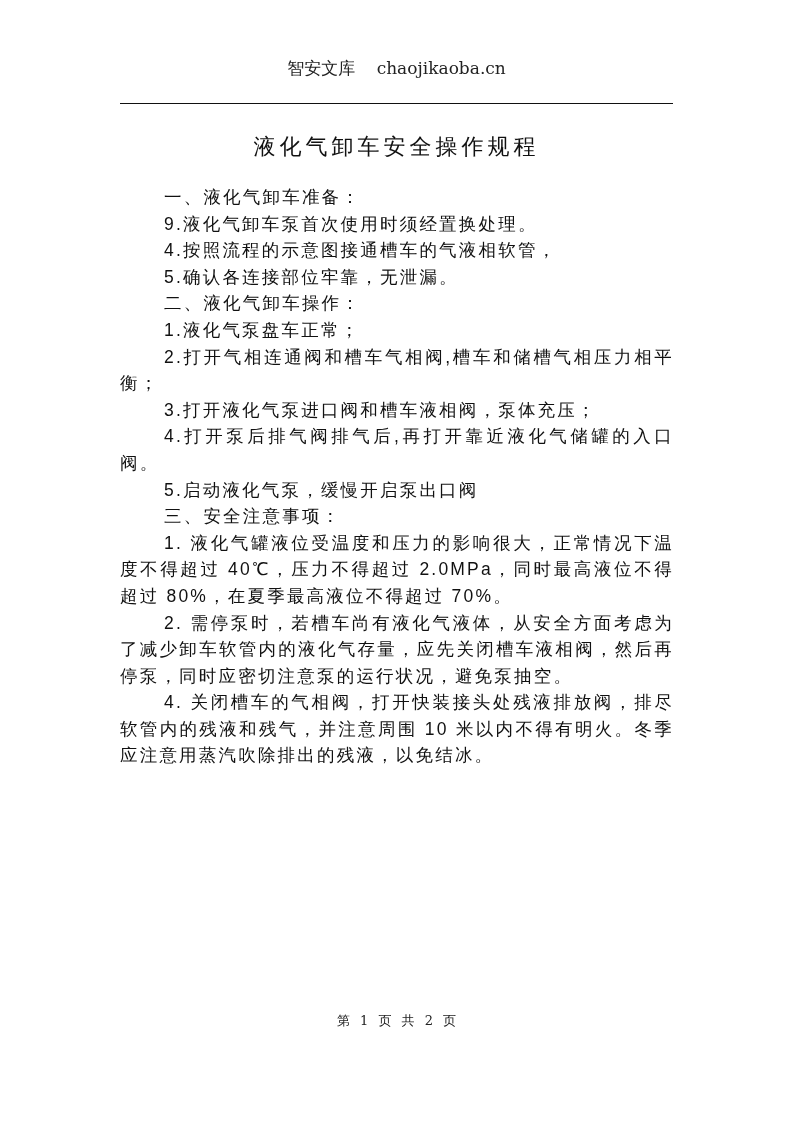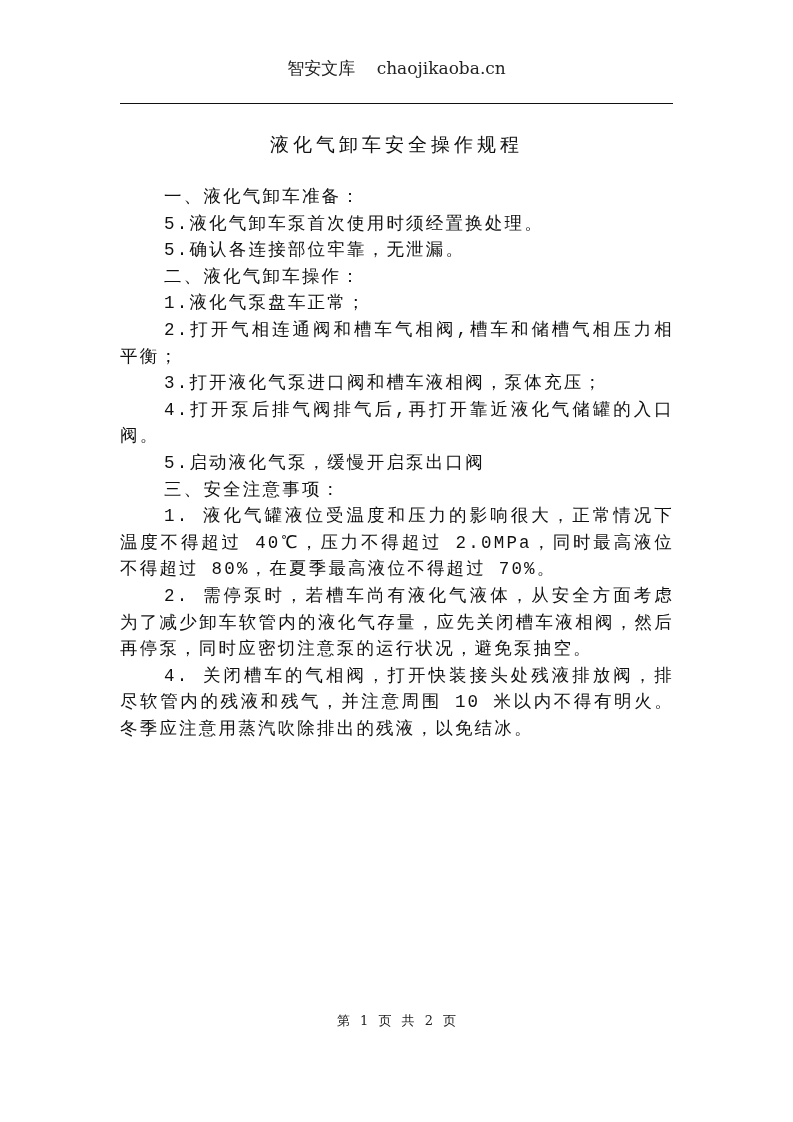--- a/index.html
+++ b/index.html
@@ -8,26 +8,26 @@
     position: absolute; top: 57px; left: 0; width: 793px; text-align: center;
     font-family: "DejaVu Serif", "Liberation Serif", serif; font-size: 17px; color: #222;
   }
   .header .site { margin-right: 16px; }
   .rule {
     position: absolute; top: 103px; left: 120px; width: 553px; height: 0;
     border-top: 1.3px solid #111;
   }
   .title {
     position: absolute; top: 132px; left: 0; width: 793px; text-align: center;
-    font-family: "DejaVu Sans", "Liberation Sans", sans-serif; font-size: 19px;
+    font-family: "DejaVu Sans", "Liberation Sans", sans-serif; font-size: 22px;
     letter-spacing: 4px; color: #111;
   }
   .body {
     position: absolute; top: 184px; left: 120px; width: 554px;
-    font-family: Liberation Mono, monospace; font-size: 17.5px;
+    font-family: Liberation Sans, sans-serif; font-size: 17.5px;
     line-height: 26.6px; color: #111; letter-spacing: 2.2px;
   }
   .body p { margin: 0; text-indent: 44px; text-align: justify; }
   .footer {
     position: absolute; top: 1012px; left: 0; width: 793px; text-align: center;
     font-family: "DejaVu Serif", "Liberation Serif", serif; font-size: 13px; color: #222;
     word-spacing: 6px;
   }
 </style>
 </head>
@@ -36,21 +36,22 @@
 <div class="header">
   <span class="site">智安文库</span>
   <span>chaojikaoba.cn</span>
 </div>
 <div class="rule"></div>
 
 <div class="title">液化气卸车安全操作规程</div>
 
 <div class="body">
   <p>一、液化气卸车准备：</p>
-  <p>5.液化气卸车泵首次使用时须经置换处理。</p>
+  <p>9.液化气卸车泵首次使用时须经置换处理。</p>
+  <p>4.按照流程的示意图接通槽车的气液相软管，</p>
   <p>5.确认各连接部位牢靠，无泄漏。</p>
   <p>二、液化气卸车操作：</p>
   <p>1.液化气泵盘车正常；</p>
   <p>2.打开气相连通阀和槽车气相阀,槽车和储槽气相压力相平衡；</p>
   <p>3.打开液化气泵进口阀和槽车液相阀，泵体充压；</p>
   <p>4.打开泵后排气阀排气后,再打开靠近液化气储罐的入口阀。</p>
   <p>5.启动液化气泵，缓慢开启泵出口阀</p>
   <p>三、安全注意事项：</p>
   <p>1. 液化气罐液位受温度和压力的影响很大，正常情况下温度不得超过 40℃，压力不得超过 2.0MPa，同时最高液位不得超过 80%，在夏季最高液位不得超过 70%。</p>
   <p>2. 需停泵时，若槽车尚有液化气液体，从安全方面考虑为了减少卸车软管内的液化气存量，应先关闭槽车液相阀，然后再停泵，同时应密切注意泵的运行状况，避免泵抽空。</p>

